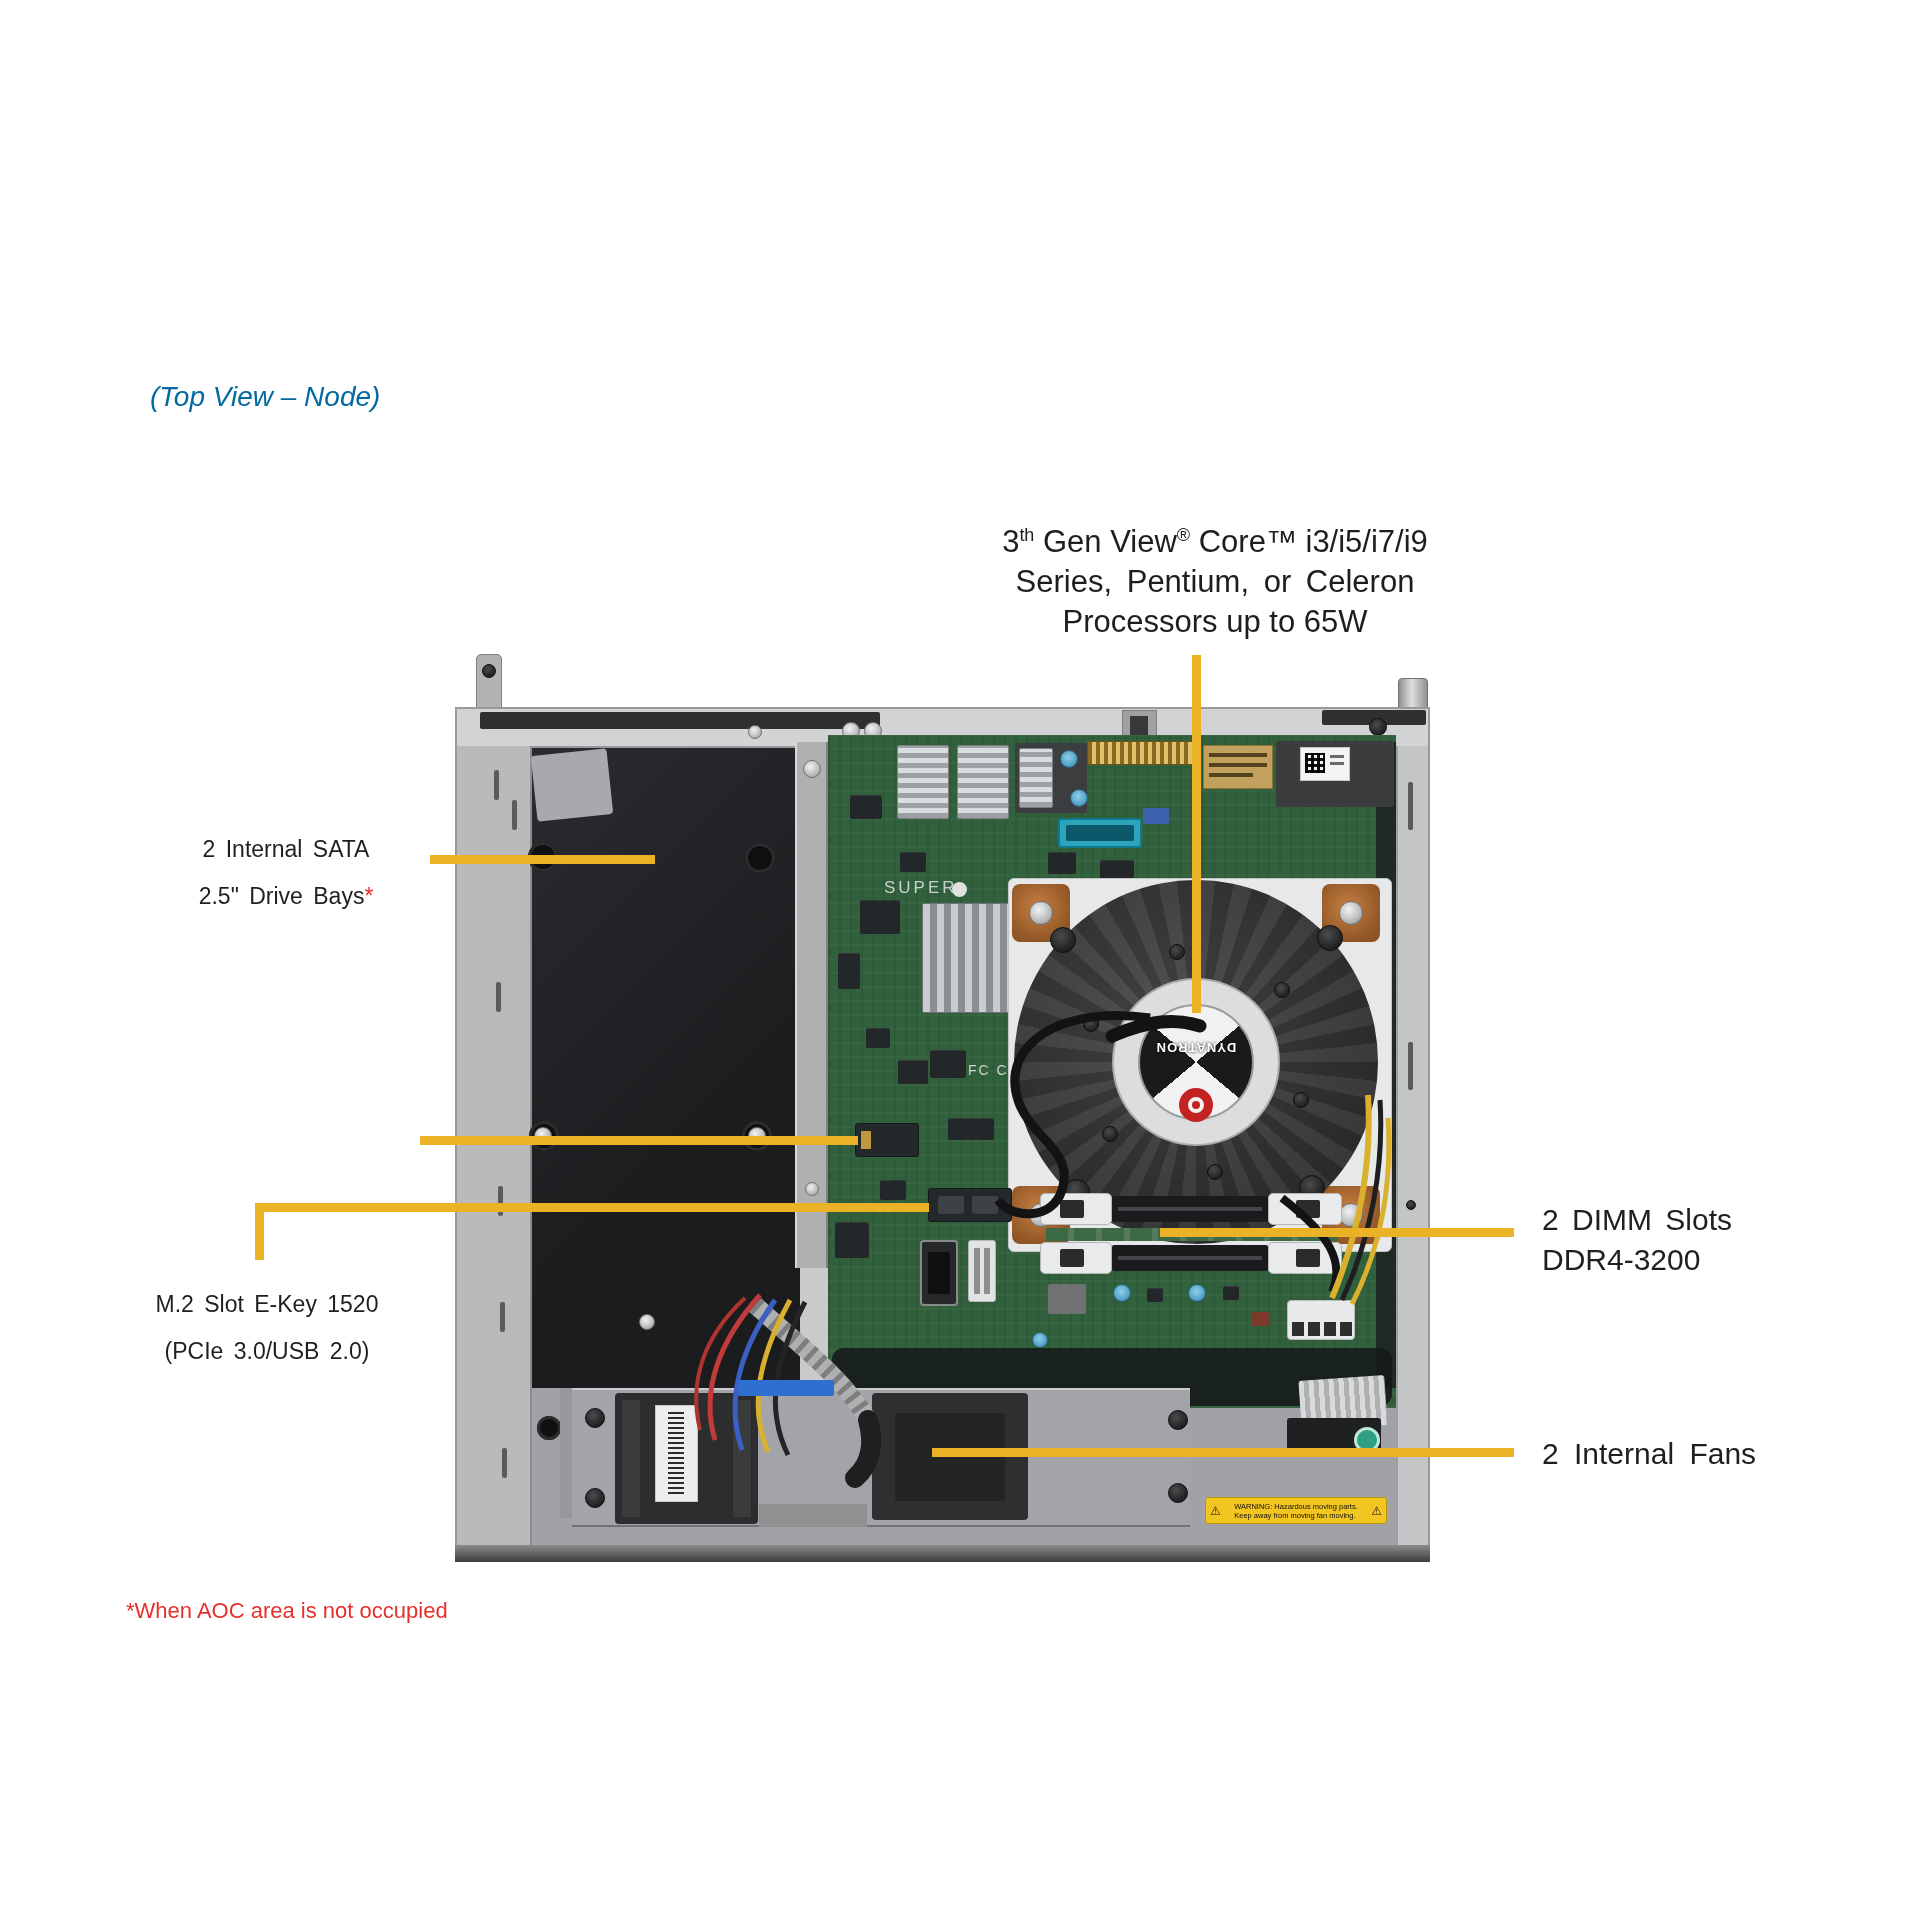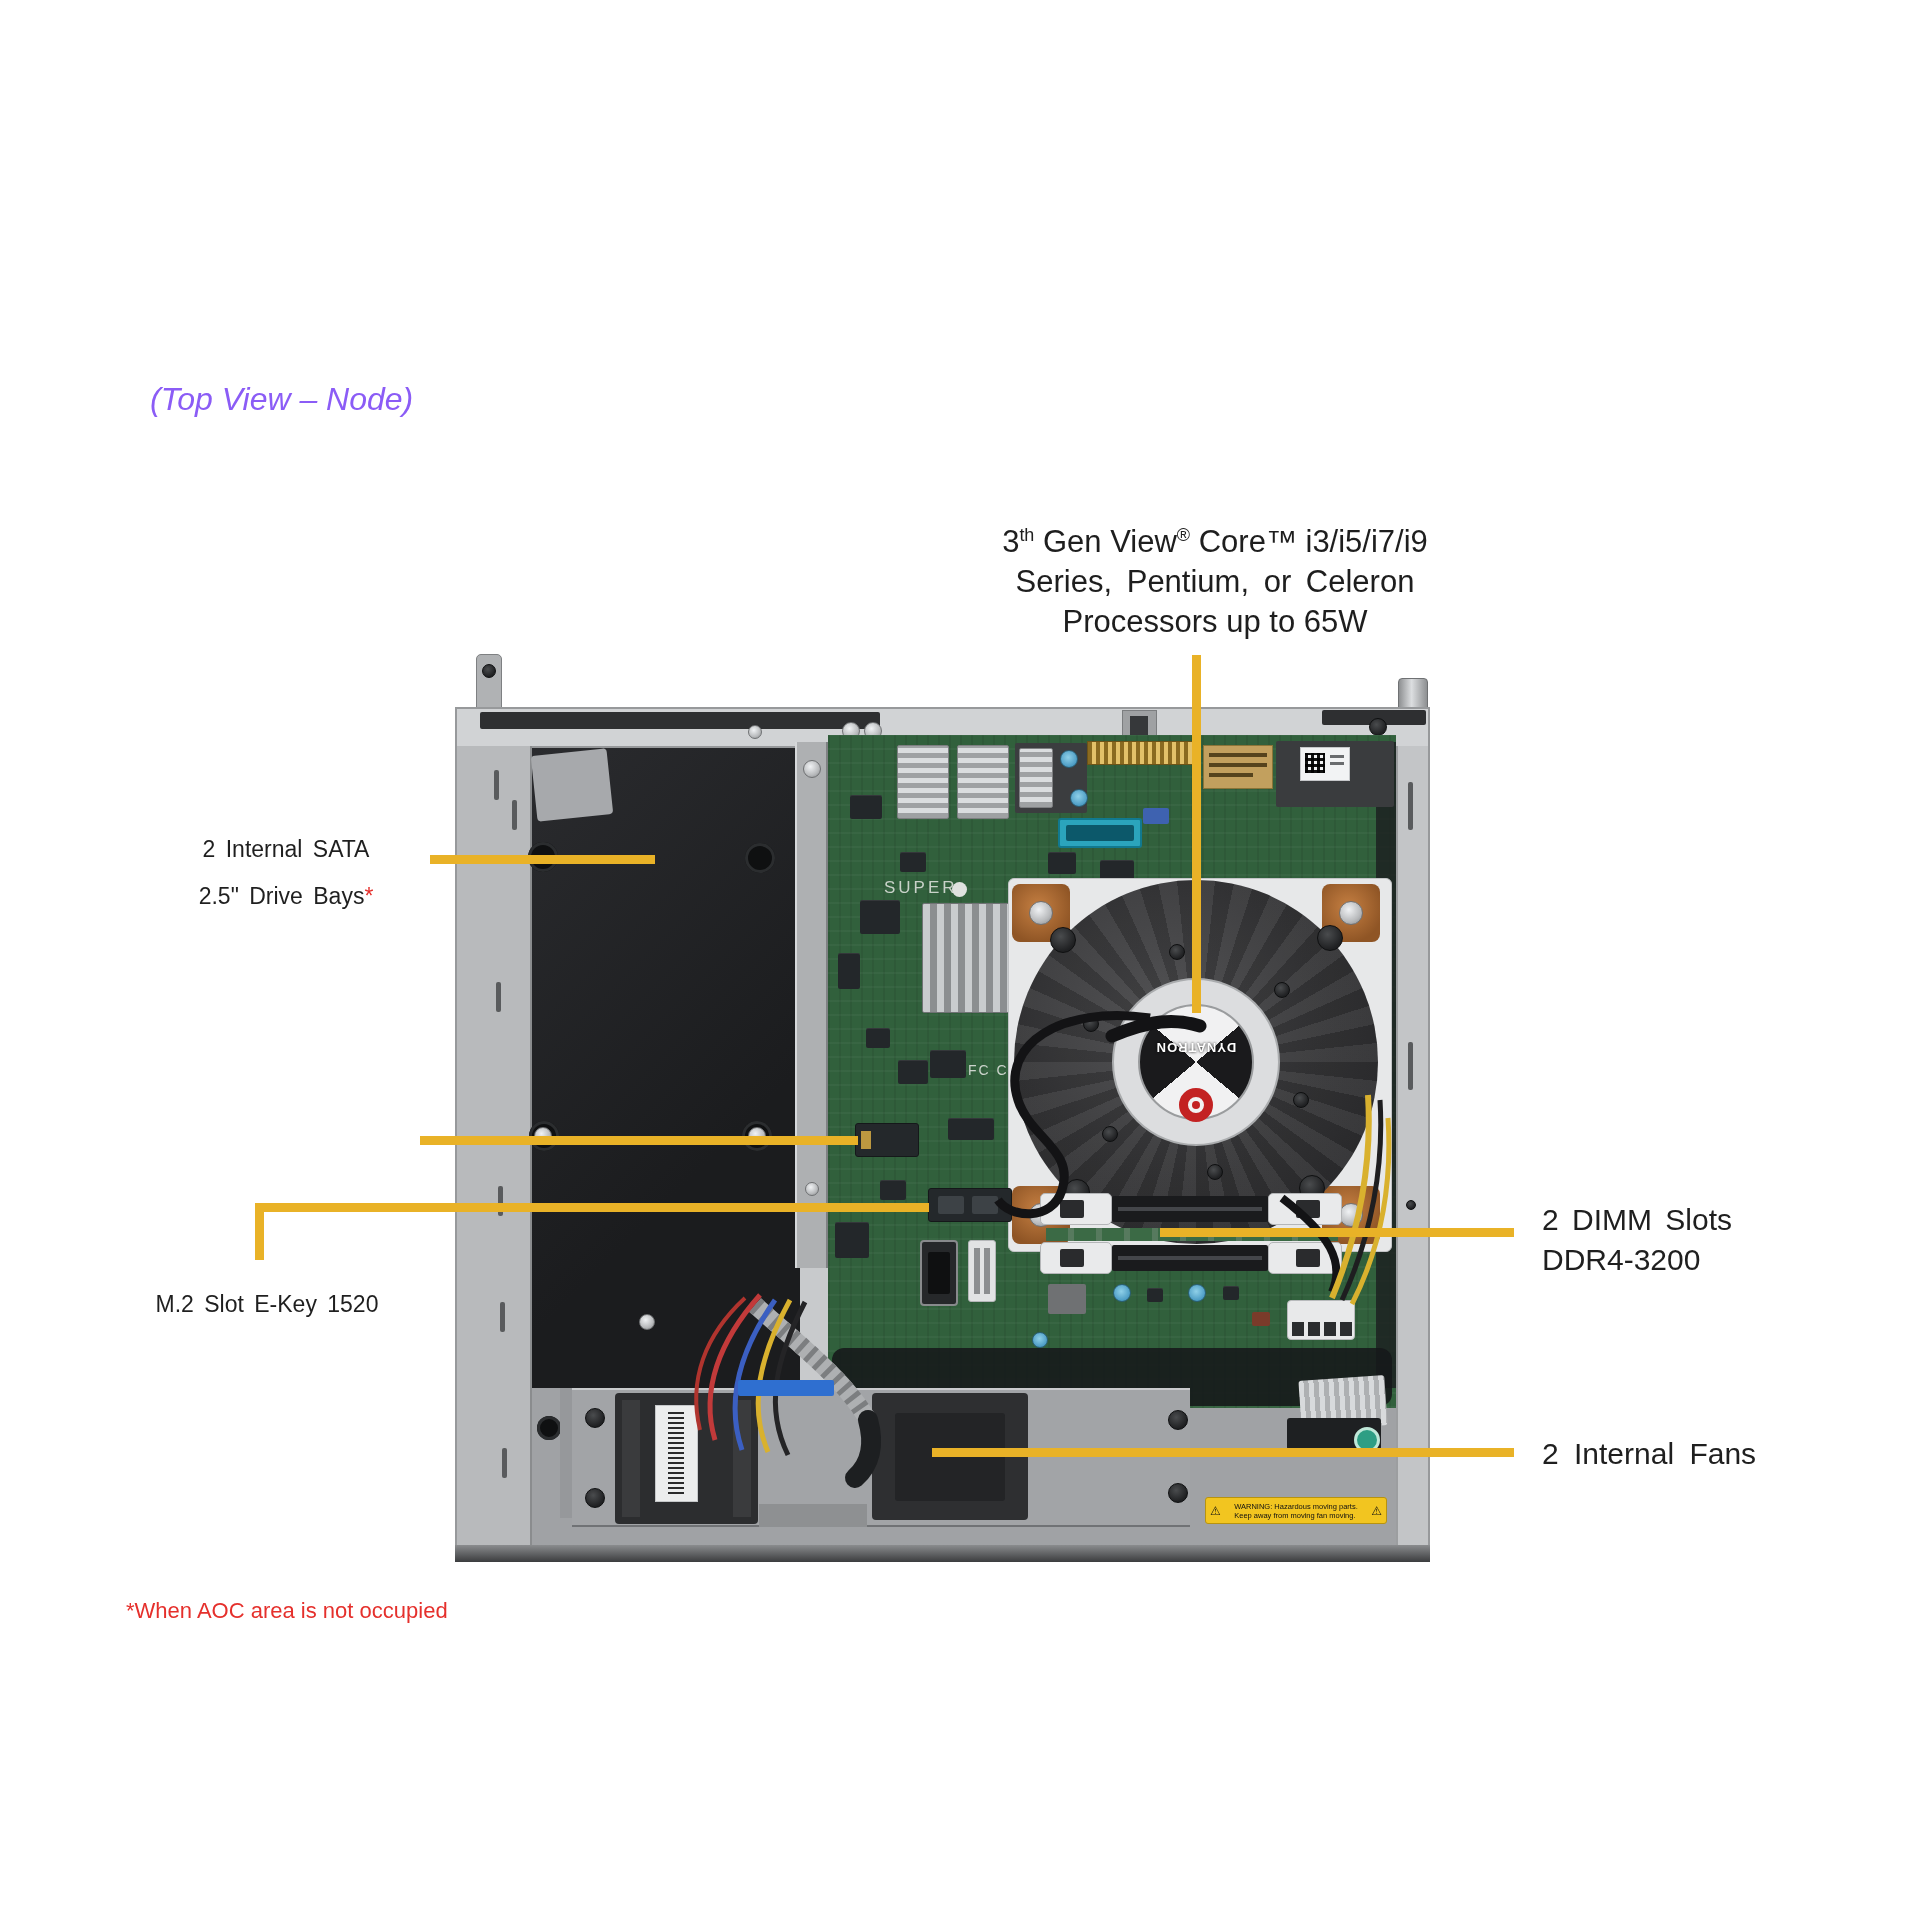--- a/index.html
+++ b/index.html
@@ -28,21 +28,21 @@
     repeating-linear-gradient(0deg,rgba(255,255,255,.035) 0 2px,transparent 2px 14px),
     repeating-linear-gradient(90deg,rgba(0,0,0,.07) 0 2px,transparent 2px 11px)}
   .copper{border-radius:8px;background:radial-gradient(circle at 45% 40%,#c57f42,#8f5525 75%)}
   .svg-overlay{position:absolute;left:0;top:0;z-index:30;pointer-events:none}
 </style>
 </head>
 <body>
 
 <div class="stage">
 
-  <div class="a" style="left:150px;top:381px;font-size:32px;font-style:italic;color:#8b5cf6">(Top View – Node)</div>
+  <div class="a" style="left:150px;top:381px;font-size:28px;font-style:italic;color:#0369a1">(Top View – Node)</div>
 
   <div class="a" style="left:915px;top:515px;width:600px;text-align:center;font-size:31px;line-height:40px;color:#1e1e1e">
     <div><span>3</span><sup>th</sup><span> Gen View</span><sup>®</sup><span> Core™ i3/i5/i7/i9</span></div>
     <div style="word-spacing:6px">Series, Pentium, or Celeron</div>
     <div>Processors up to 65W</div>
   </div>
 
   <div class="a" style="left:476px;top:654px;width:26px;height:58px;background:#b0b2b4;border:1px solid #7e8082;border-radius:5px"></div>
   <div class="a screw-d" style="left:482px;top:664px;width:14px;height:14px"></div>
 
@@ -263,20 +263,21 @@
   <div class="a cline" style="left:932px;top:1448px;width:582px;height:9px"></div>
 
   <div class="a lbl" style="left:138px;top:826px;width:296px;z-index:41">
     <div>2 Internal SATA</div>
     <div><span>2.5" Drive Bays</span><span class="red">*</span></div>
   </div>
 
 
   <div class="a lbl" style="left:95px;top:1281px;width:344px;z-index:41">
     <div>M.2 Slot E-Key 1520</div>
+    <div>(PCIe 3.0/USB 2.0)</div>
   </div>
 
   <div class="a lblR" style="left:1542px;top:1200px;z-index:41">
     <div>2 DIMM Slots</div>
     <div>DDR4-3200</div>
   </div>
 
   <div class="a lblR" style="left:1542px;top:1434px;word-spacing:7px;z-index:41">2 Internal Fans</div>
 
   <div class="a red" style="left:126px;top:1598px;font-size:22px;z-index:41">*When AOC area is not occupied</div>

